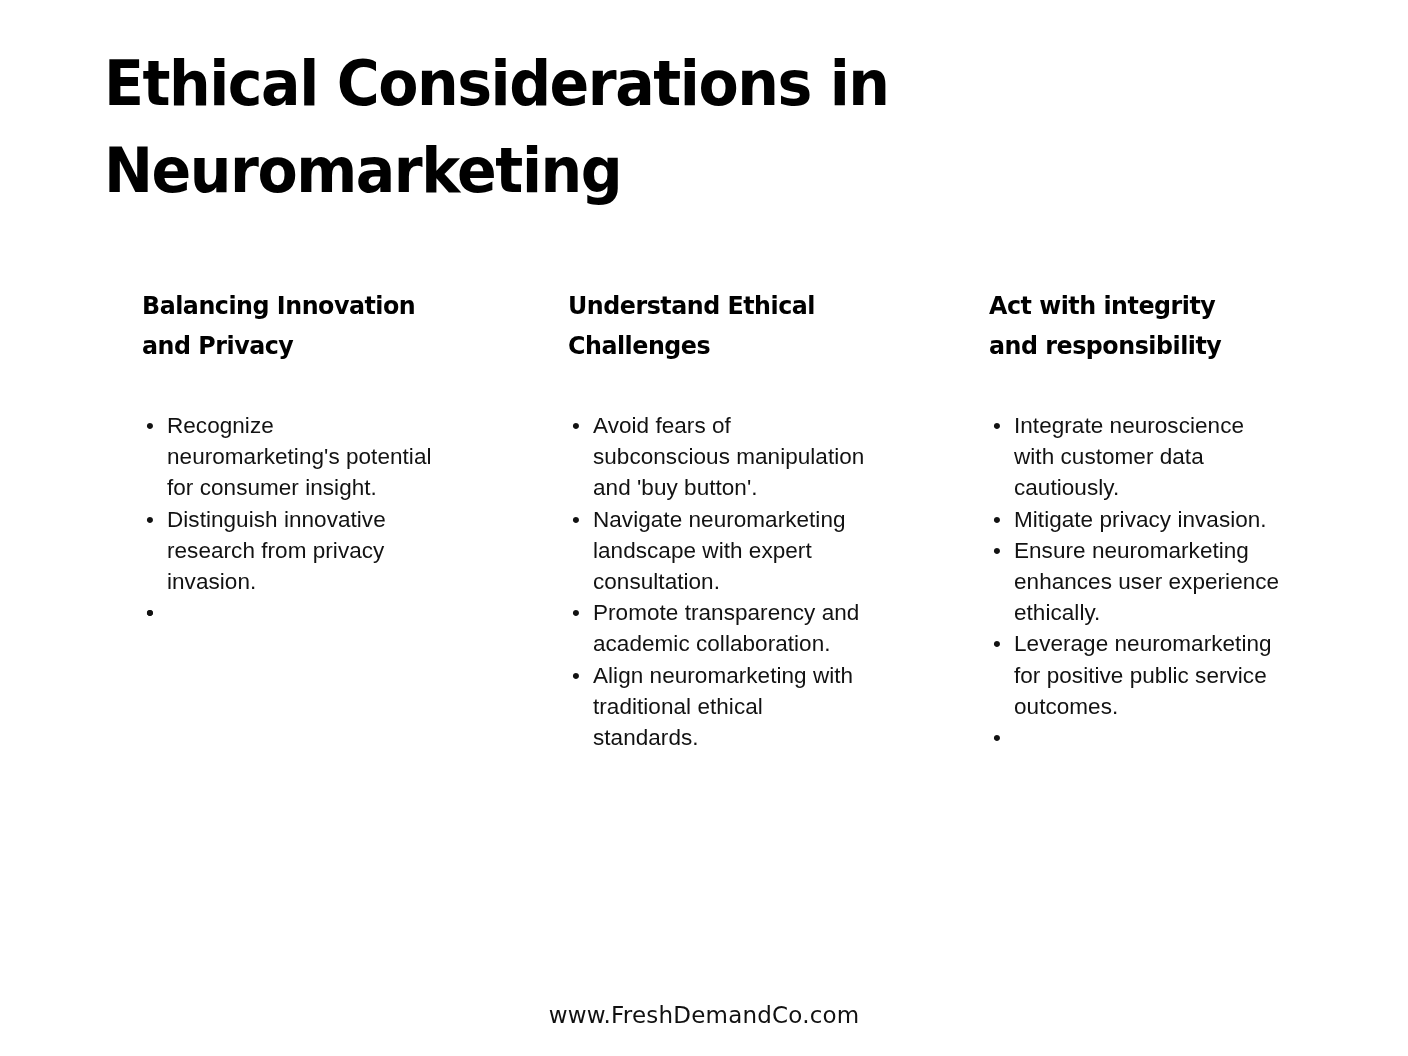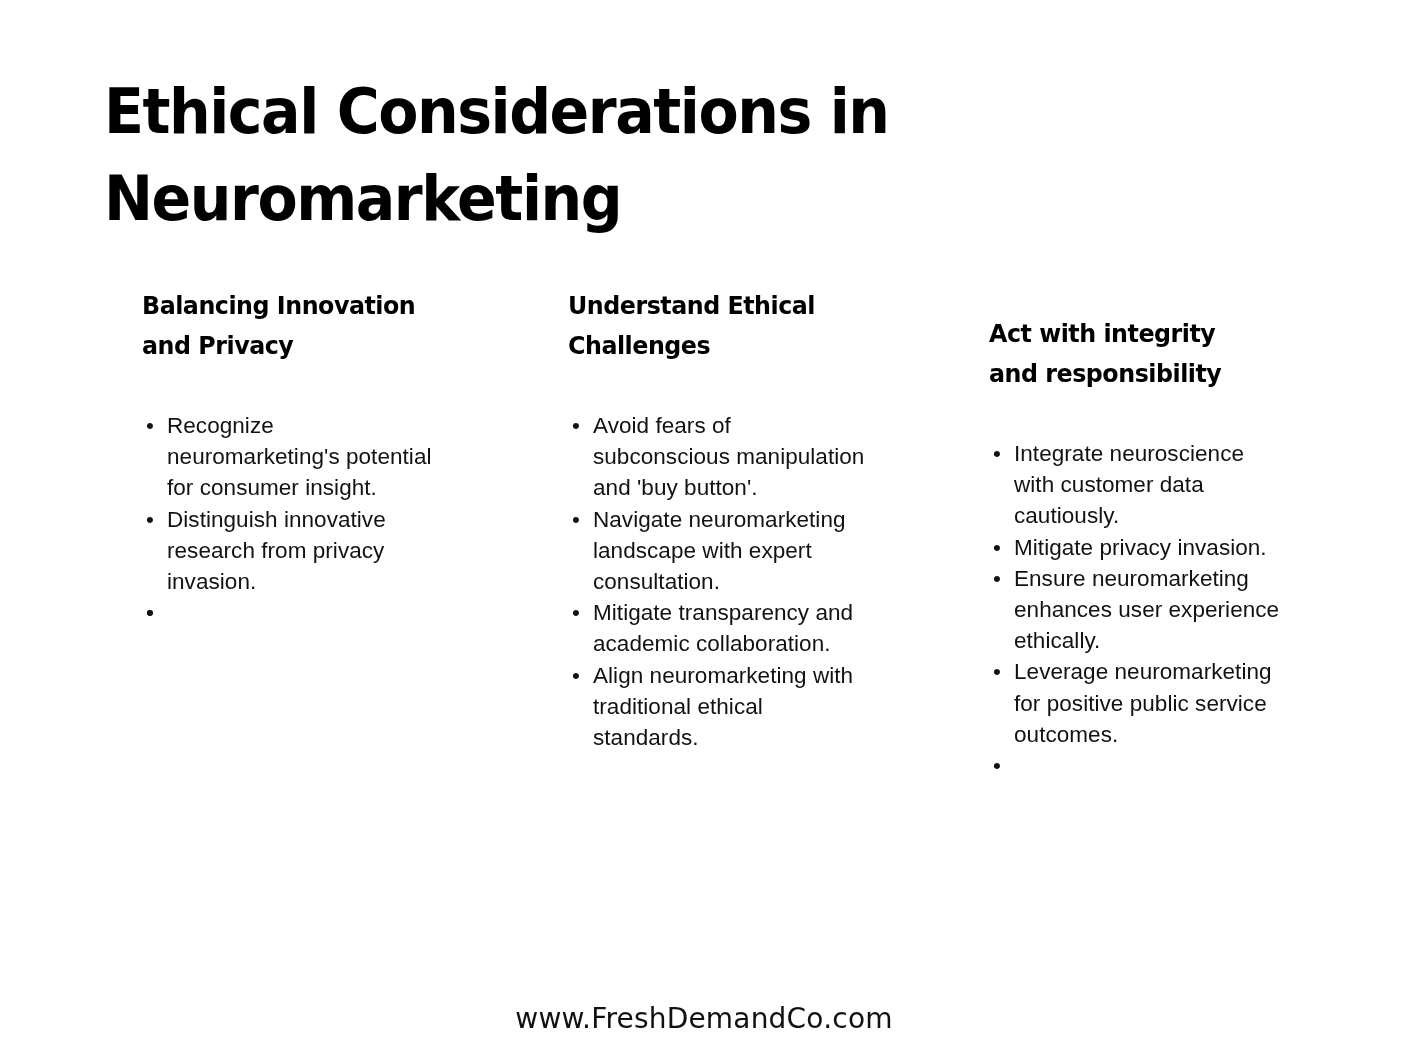--- a/index.html
+++ b/index.html
@@ -20,21 +20,21 @@
   .slide {
     position: absolute;
     inset: 0;
     background: #ffffff;
   }
 
   
   .title-block {
     position: absolute;
     left: 104px;
-    top: 68px;
+    top: 40px;
     width: 900px;
   }
   .slide-title {
     margin: 0;
     font-family: "DejaVu Sans", sans-serif;
     font-weight: 700;
     font-size: 63px;
     line-height: 87px;
     letter-spacing: -1.6px;
     color: #000000;
@@ -54,21 +54,21 @@
     align-items: flex-start;
     gap: 0;
   }
   .column {
     width: 425px;
     box-sizing: border-box;
     padding-right: 0;
   }
   .column:nth-child(1) { padding-left: 38px; width: 426px; }
   .column:nth-child(2) { padding-left: 38px; width: 426px; }
-  .column:nth-child(3) { padding-left: 33px; width: 358px; margin-top: 28px; }
+  .column:nth-child(3) { padding-left: 33px; width: 358px; }
 
   .col-heading {
     margin: 0;
     font-family: "DejaVu Sans", sans-serif;
     font-weight: 700;
     font-size: 25px;
     line-height: 40px;
     letter-spacing: -0.5px;
     color: #000000;
     transform: scaleX(0.95);
@@ -108,21 +108,21 @@
   
   .footer {
     position: absolute;
     left: 0;
     right: 0;
     top: 1002px;
     text-align: center;
   }
   .footer-url {
     font-family: "DejaVu Sans", sans-serif;
-    font-size: 28px;
+    font-size: 23px;
     font-weight: 400;
     color: #111111;
     letter-spacing: 0.2px;
   }
 </style>
 </head>
 <body>
 
 <div class="slide">
 
@@ -161,21 +161,21 @@
         <li class="bullet-item">
           <span class="dot">•</span>
           <span>Avoid fears of subconscious manipulation and 'buy button'.</span>
         </li>
         <li class="bullet-item">
           <span class="dot">•</span>
           <span>Navigate neuromarketing landscape with expert consultation.</span>
         </li>
         <li class="bullet-item">
           <span class="dot">•</span>
-          <span>Mitigate transparency and academic collaboration.</span>
+          <span>Promote transparency and academic collaboration.</span>
         </li>
         <li class="bullet-item">
           <span class="dot">•</span>
           <span>Align neuromarketing with traditional ethical standards.</span>
         </li>
       </ul>
     </div>
 
     <div class="column">
       <h2 class="col-heading">Act with integrity

